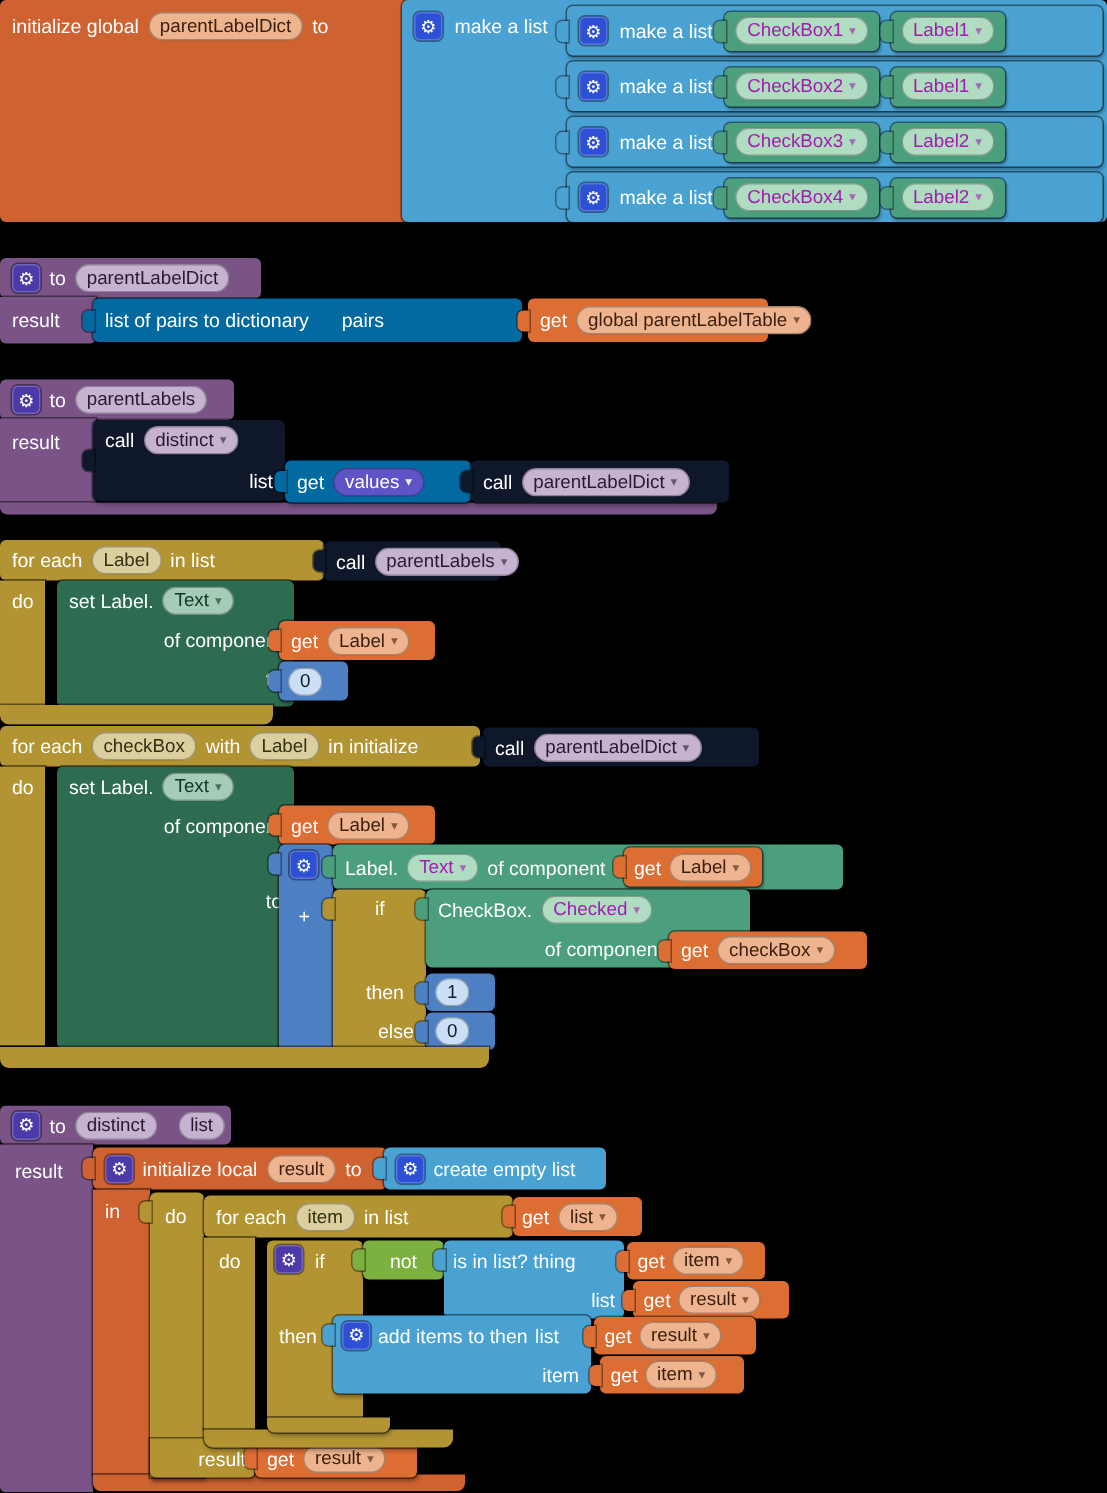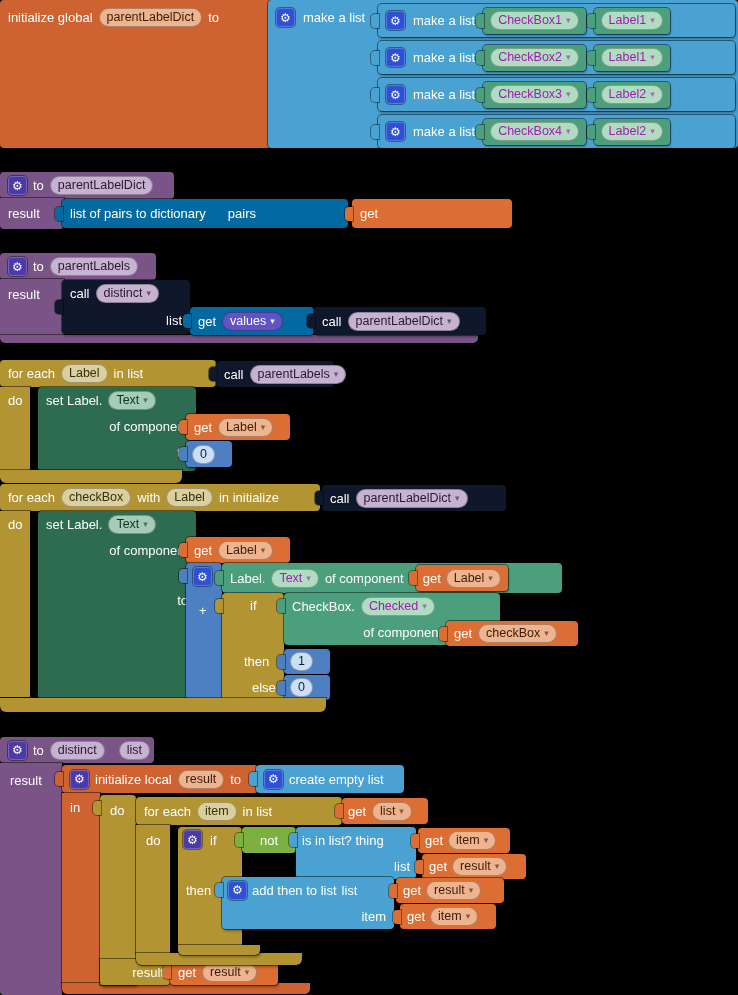--- a/index.html
+++ b/index.html
@@ -114,20 +114,21 @@
   </div>
   <div class="b c-dict plug" style="left:62px;top:27px;width:286px;height:29px">
     <div class="r" style="height:29px">
       <span class="lb">list of pairs to dictionary</span>
       <span class="lb" style="margin-left:16px">pairs</span>
     </div>
   </div>
   <div class="b c-varg plug" style="left:352px;top:27px;width:160px;height:29px">
     <div class="r" style="height:29px">
       <span class="lb">get</span>
+      <span class="pill p-var dd">global parentLabelTable</span>
     </div>
   </div>
 </div>
 
 <div class="grp" style="left:0;top:253px;width:738px;height:92px">
   <div class="b c-proc" style="left:0;top:0;width:156px;height:27px">
     <div class="r" style="height:27px">
       <span class="gear gi">⚙</span>
       <span class="lb">to</span>
       <span class="pill p-call">parentLabels</span>
@@ -373,21 +374,21 @@
     </div>
     <div class="vb c-varg plug" style="position:absolute;left:126px;top:27px;width:104px;height:25px">
       <span class="lb">get</span>
       <span class="pill p-var dd">result</span>
     </div>
   </div>
   <span class="lb" style="position:absolute;left:186px;top:146px">then</span>
   <div class="b c-list plug plug-top" style="left:222px;top:140px;width:172px;height:52px">
     <div class="r" style="height:26px;gap:5px;padding:0 6px">
       <span class="gear gb">⚙</span>
-      <span class="lb">add then to list</span>
+      <span class="lb">add items to then</span>
       <span class="lb">list</span>
     </div>
     <div class="r tR" style="height:26px;padding-right:8px">
         <span class="lb">item</span>
       </div>
     <div class="vb c-varg plug" style="position:absolute;left:174px;top:1px;width:108px;height:25px">
       <span class="lb">get</span>
       <span class="pill p-var dd">result</span>
     </div>
     <div class="vb c-varg plug" style="position:absolute;left:178px;top:27px;width:96px;height:25px">

